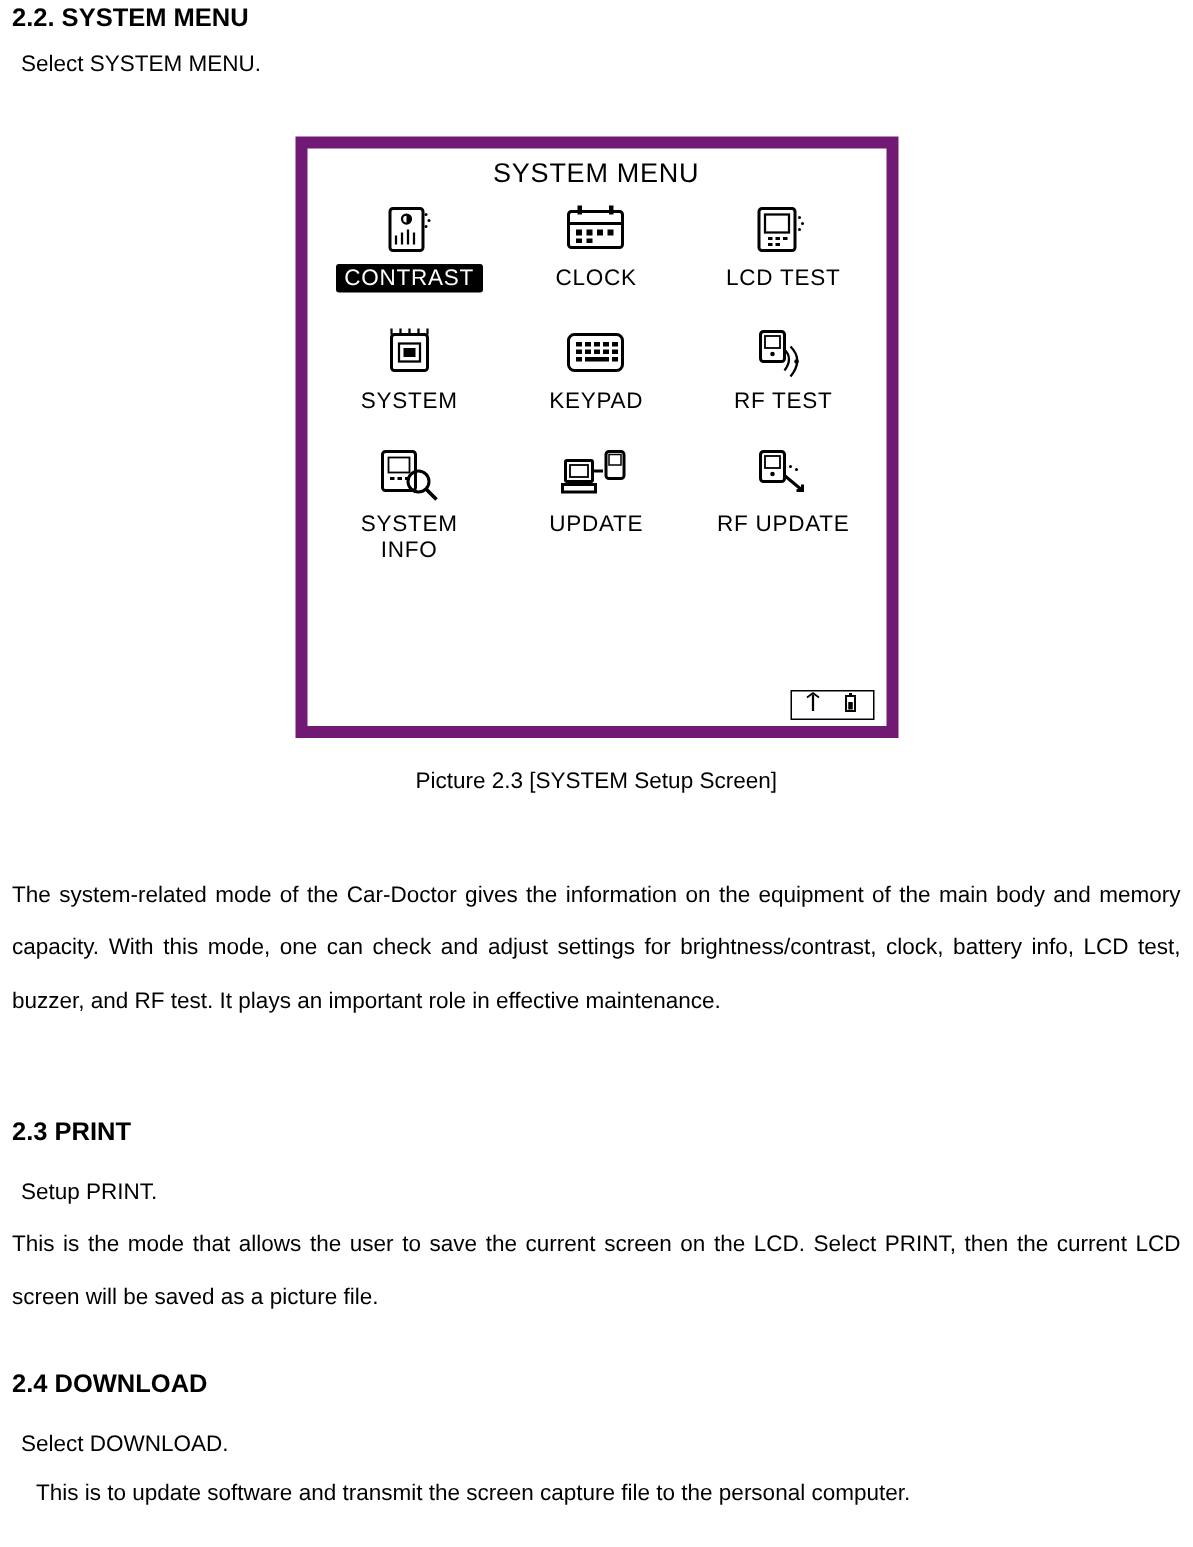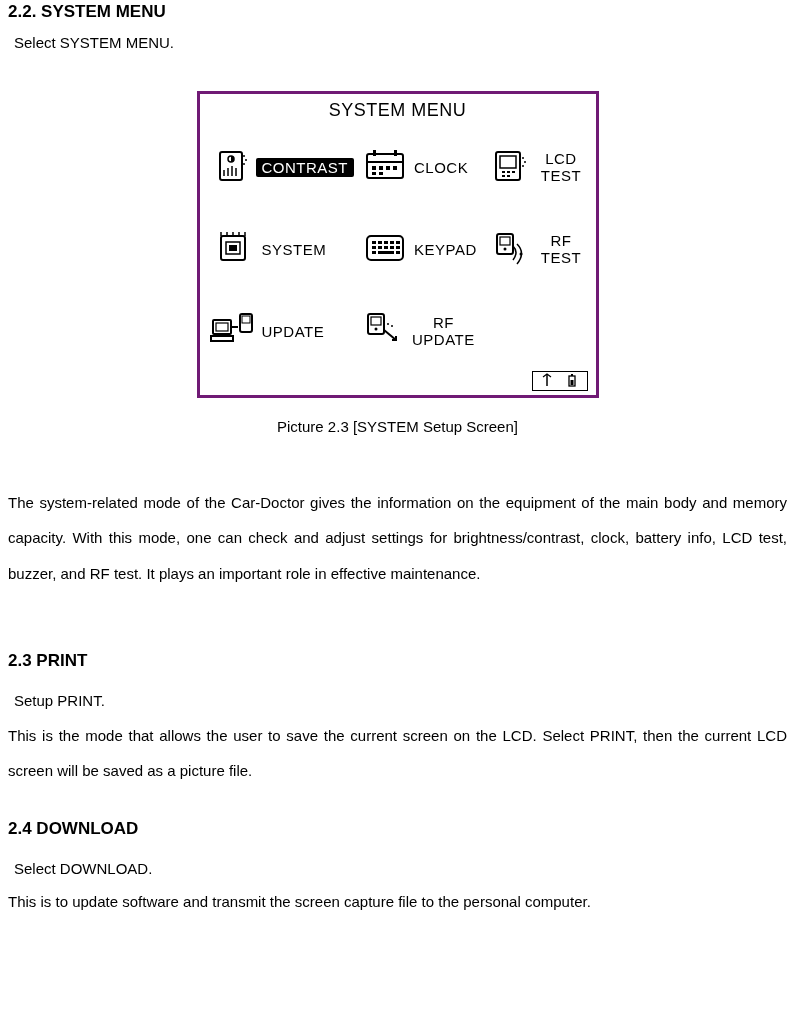--- a/index.html
+++ b/index.html
@@ -19,42 +19,42 @@
   .subtext {
     margin-left: 6px;
     margin-bottom: 40px;
   }
   .screen-wrap {
     text-align: center;
     margin-bottom: 20px;
   }
   .lcd {
     display: inline-block;
-    border: 3px solid #701a75;
+    border: 8px solid #701a75;
     width: 402px;
     background: #fff;
     text-align: center;
     padding: 4px 6px 4px 6px;
   }
   .lcd-title {
     font-family: Arial, sans-serif;
     font-size: 18px;
     margin: 2px 0 6px 0;
     letter-spacing: 0.5px;
   }
   .grid {
     display: grid;
     grid-template-columns: repeat(3, 1fr);
     column-gap: 8px;
     row-gap: 4px;
     padding: 0 4px;
   }
   .cell {
     display: flex;
-    flex-direction: row;
+    flex-direction: column;
     align-items: center;
     justify-content: flex-start;
     min-height: 78px;
   }
   .icon-box {
     width: 46px;
     height: 42px;
     display: flex;
     align-items: center;
     justify-content: center;
@@ -94,20 +94,21 @@
     line-height: 2.35;
     margin-bottom: 60px;
   }
   .para2 {
     text-align: justify;
     line-height: 2.35;
     margin-bottom: 30px;
   }
   .para3 {
     line-height: 2.1;
+    margin-left: 16px;
   }
   .subtext2 {
     margin-left: 6px;
     line-height: 2.35;
   }
 </style>
 </head>
 <body>
 
 <div class="heading">2.2. SYSTEM MENU</div>
@@ -212,20 +213,34 @@
             <rect x="9" y="9" width="10" height="8" fill="none" stroke="#000" stroke-width="1.2"></rect>
             <circle cx="14" cy="21" r="1.5" fill="#000"></circle>
             <path d="M22 18 q6 6 0 14" fill="none" stroke="#000" stroke-width="1.5"></path>
             <path d="M26 16 q9 9 0 20" fill="none" stroke="#000" stroke-width="1.5"></path>
             <circle cx="30" cy="26" r="1.5" fill="#000"></circle>
           </svg>
         </div>
         <div class="cell-label">RF TEST</div>
       </div>
 
+      <div class="cell">
+        <div class="icon-box">
+          <svg width="44" height="40" viewBox="0 0 44 40">
+            <rect x="4" y="4" width="22" height="26" rx="2" fill="none" stroke="#000" stroke-width="2"></rect>
+            <rect x="8" y="8" width="14" height="10" fill="none" stroke="#000" stroke-width="1.2"></rect>
+            <rect x="9" y="21" width="3" height="2" fill="#000"></rect>
+              <rect x="14" y="21" width="3" height="2" fill="#000"></rect>
+              <rect x="19" y="21" width="3" height="2" fill="#000"></rect>
+            <circle cx="28" cy="24" r="7" fill="none" stroke="#000" stroke-width="2"></circle>
+            <line x1="33" y1="29" x2="40" y2="36" stroke="#000" stroke-width="2.5"></line>
+          </svg>
+        </div>
+        <div class="cell-label">SYSTEM INFO</div>
+      </div>
 
       <div class="cell">
         <div class="icon-box">
           <svg width="46" height="40" viewBox="0 0 46 40">
             <rect x="3" y="10" width="18" height="14" rx="1" fill="none" stroke="#000" stroke-width="2"></rect>
             <rect x="6" y="13" width="12" height="8" fill="none" stroke="#000" stroke-width="1.2"></rect>
             <rect x="1" y="26" width="22" height="5" fill="none" stroke="#000" stroke-width="2"></rect>
             <rect x="30" y="4" width="12" height="18" rx="2" fill="none" stroke="#000" stroke-width="2"></rect>
             <rect x="32" y="6" width="8" height="7" fill="none" stroke="#000" stroke-width="1"></rect>
             <path d="M22 17 h6" stroke="#000" stroke-width="2"></path>

